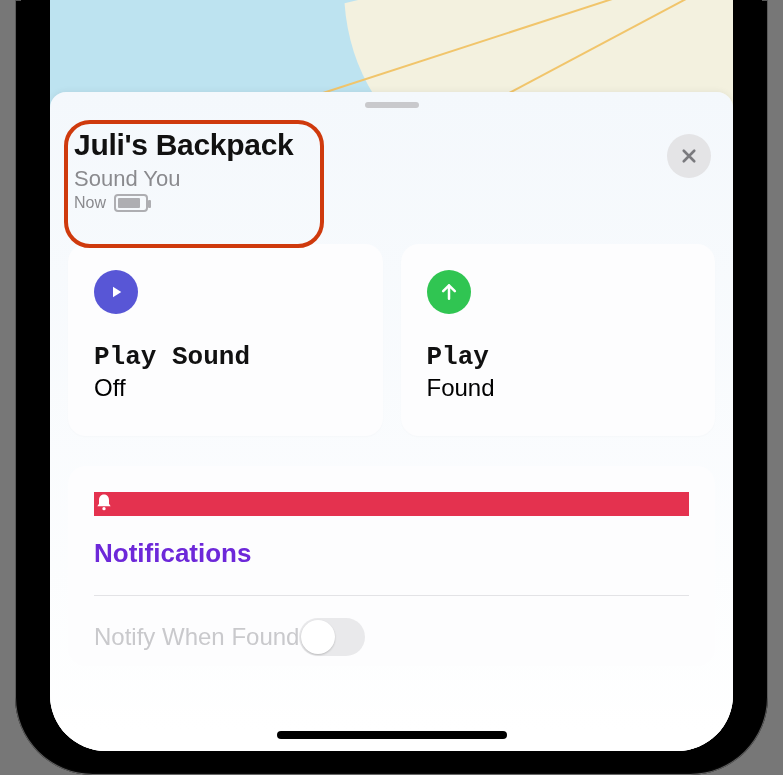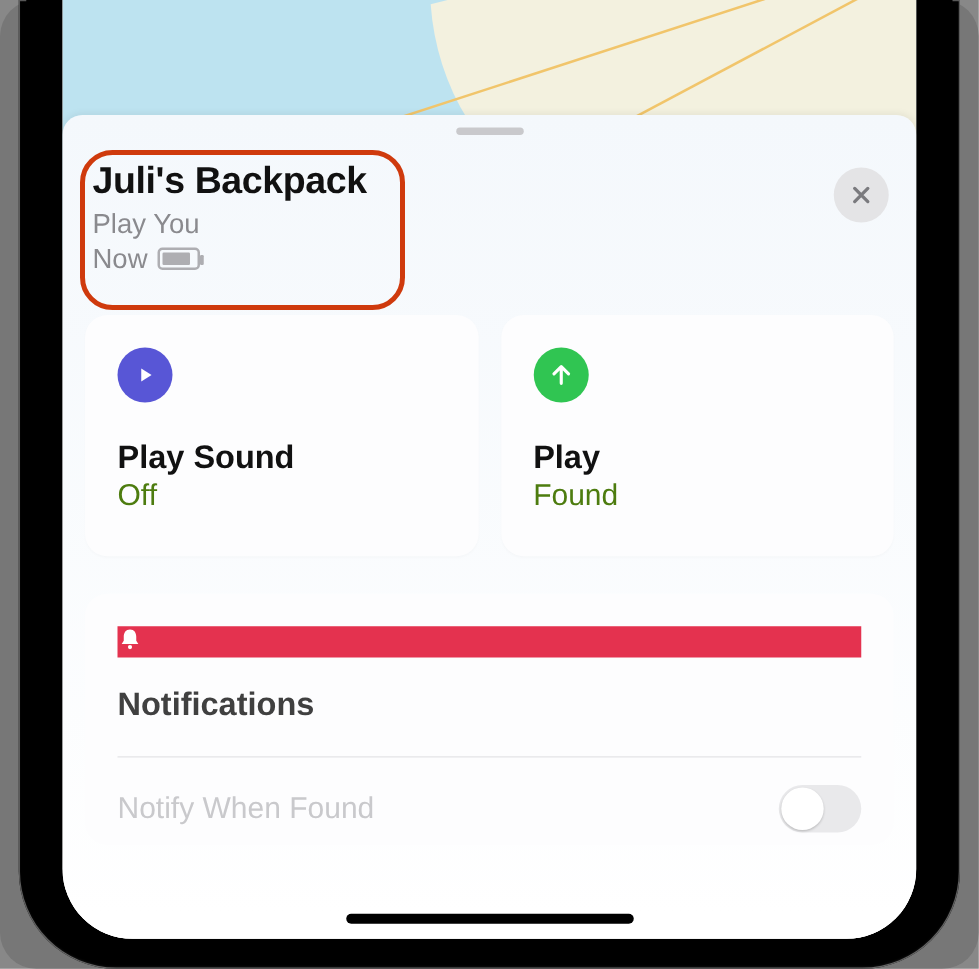--- a/index.html
+++ b/index.html
@@ -11,21 +11,20 @@
     display:flex; align-items:flex-start; justify-content:center;
     overflow:hidden;
   }
 
   
   .device {
     position:relative;
     width: 783px;
     height: 775px;
     background: #777;
-    border-radius: 29px;
   }
   .bezel {
     position:absolute;
     top: 0;
     left: 15px;
     right: 15px;
     bottom: 0;
     background: #000;
     border-radius: 0 0 78px 78px;
     box-shadow: inset 0 -1px 2px rgba(255,255,255,0.15),
@@ -107,21 +106,21 @@
     font-weight: 700;
     color:#111;
     letter-spacing:-0.3px;
   }
   .sub {
     font-size: 22px;
     color:#8a8a8e;
     margin-top: 4px;
   }
   .sub2 {
-    font-size: 22px;
+    font-size: 16px;
     color:#8a8a8e;
     margin-top: 2px;
     display:flex; align-items:center; gap:8px;
   }
   .battery {
     display:inline-block;
     position:relative;
     width:34px; height:18px;
     border:2px solid #aeaeb2;
     border-radius:4px;
@@ -173,48 +172,48 @@
     color:#fff;
   }
   .play-badge{ background:#5856d6; }
   .find-badge{ background:#30c552; }
   .bell-badge{ background:#e4324f; }
   .card-title{
     margin-top:28px;
     font-size:26px;
     font-weight:700;
     color:#111;
+    font-family:Liberation Mono, monospace;
   }
   .card-sub{
     font-size:24px;
-    color:#4d7c0f;
+    color:#000000;
     margin-top:2px;
   }
 
   .section-card{
     margin-top:30px;
     background:#fdfdfe;
     border-radius:18px;
     padding:26px 26px 0 26px;
   }
   .section-title{
     margin-top:22px;
     font-size:26px;
     font-weight:700;
-    color:#404040;
+    color:#6d28d9;
   }
   .hr{
     height:1px;
     background:#e3e3e6;
     margin-top:26px;
   }
   .row{
     display:flex;
     align-items:center;
-    justify-content:space-between;
     padding:22px 0 10px 0;
   }
   .row-label{
     font-size:24px;
     color:#c9c9cc;
   }
   .toggle{
     width:66px; height:38px;
     border-radius:19px;
     background:#e9e9eb;
@@ -260,21 +259,21 @@
         <div class="road1"></div>
         <div class="road2"></div>
       </div>
 
       <div class="sheet">
         <div class="grabber"></div>
 
         <div class="header">
           <div class="highlight-ring"></div>
           <div class="title">Juli's Backpack</div>
-          <div class="sub">Play You</div>
+          <div class="sub">Sound You</div>
           <div class="sub2">
             <span>Now</span>
             <span class="battery">
                 <span class="fill"></span>
               </span>
           </div>
 
           <div class="close-btn">
             <svg viewBox="0 0 24 24">
               <path d="M5 5 L19 19 M19 5 L5 19" stroke="currentColor" stroke-width="3.5" stroke-linecap="round" fill="none"></path>

